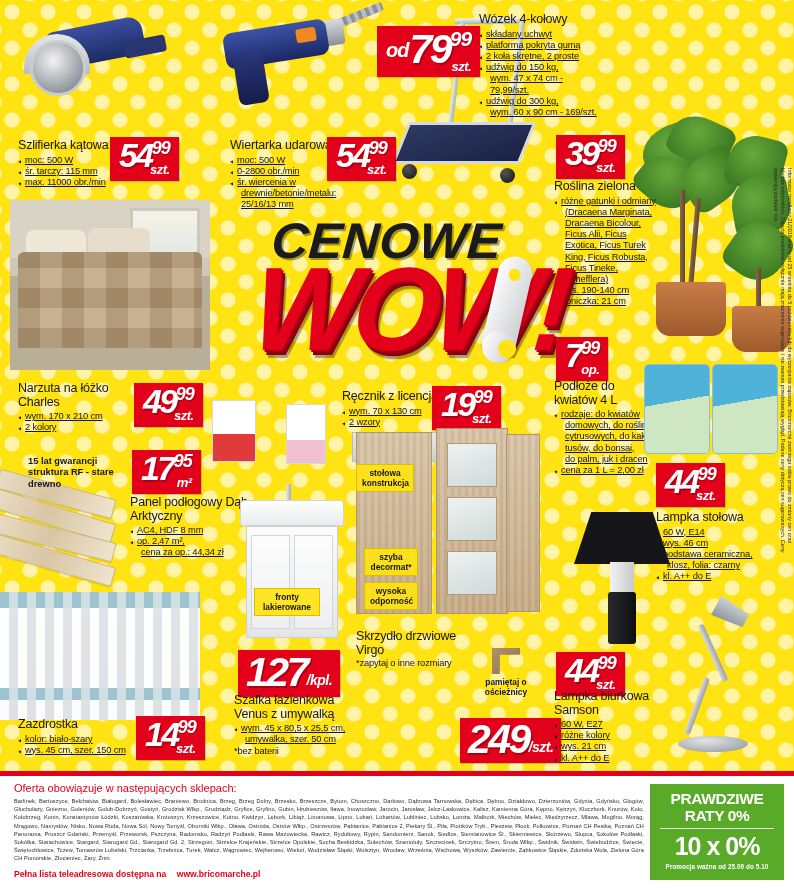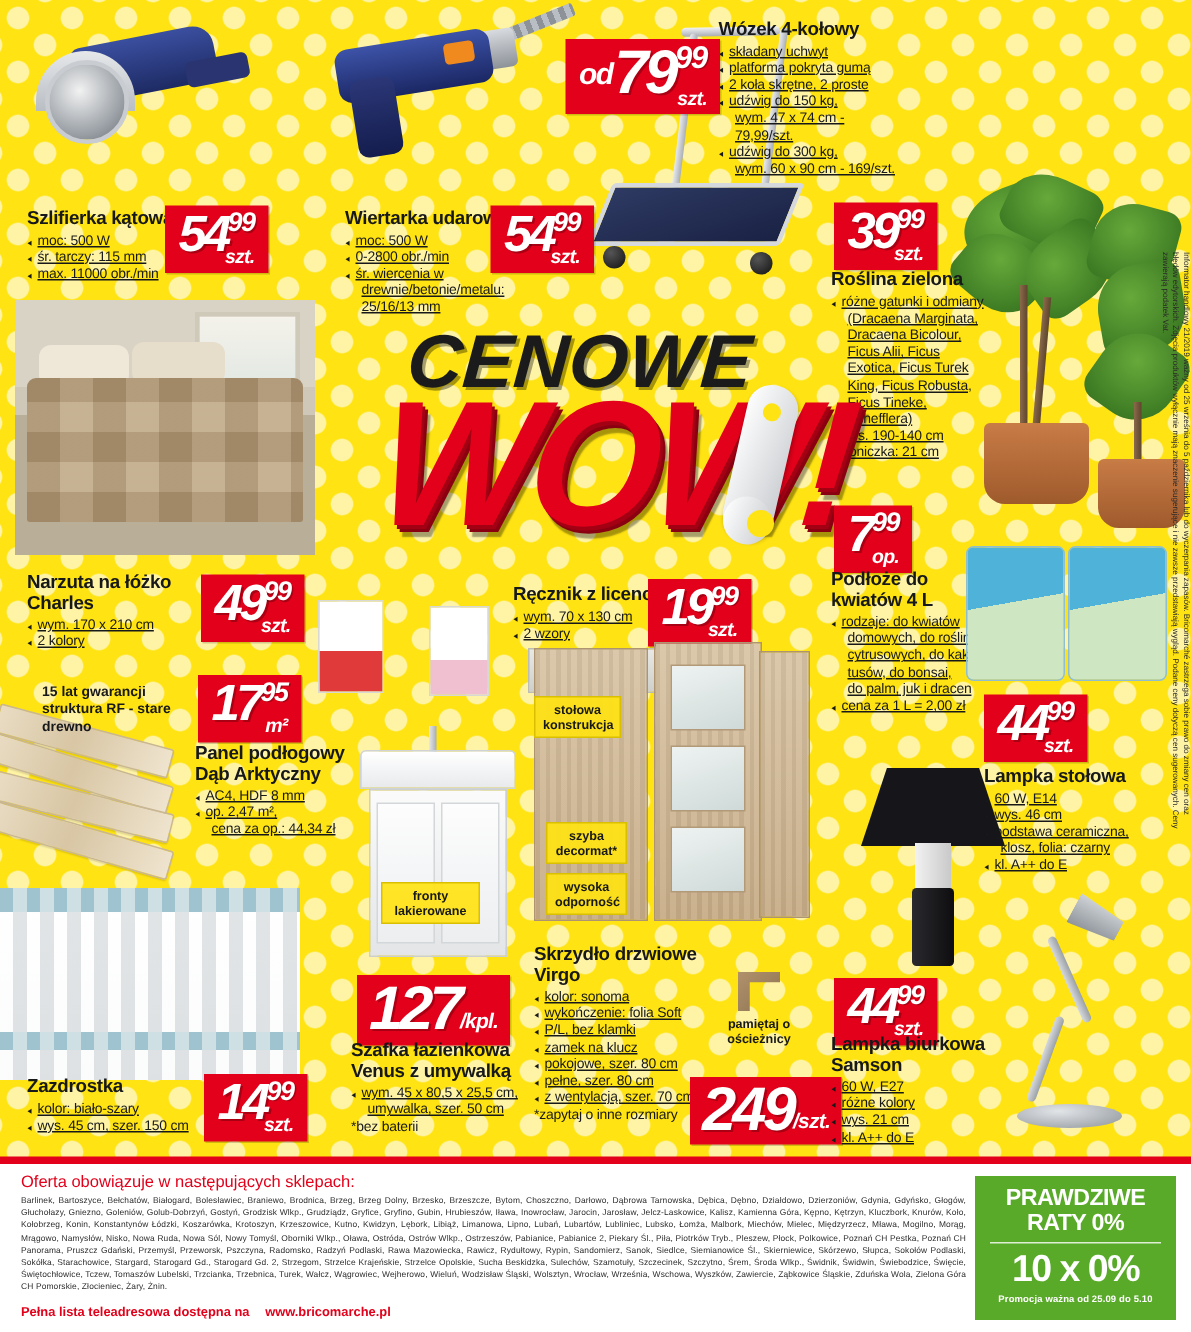--- a/index.html
+++ b/index.html
@@ -22,21 +22,21 @@
       radial-gradient(circle at 12px 12px, rgba(255,255,255,0.62) 7px, rgba(255,255,255,0) 8px) 0 0 / 36px 36px,
       radial-gradient(circle at 12px 12px, rgba(255,255,255,0.62) 7px, rgba(255,255,255,0) 8px) 18px 18px / 36px 36px,
       #ffe312;
     overflow: hidden;
   }
 
   
   .zone { position: absolute; }
 
   .ptitle {
-    font-weight: bold;
+    font-weight: normal;
     font-size: 12.5px;
     line-height: 13.5px;
     color: #17181a;
     letter-spacing: -0.2px;
   }
   .psub {
     font-size: 9.3px;
     line-height: 11.2px;
     color: #17181a;
     letter-spacing: -0.15px;
@@ -533,29 +533,20 @@
   </div>
   <div class="flagbox" style="left:364px; top:548px; width:54px;">
     <span>szyba decormat*</span>
   </div>
   <div class="flagbox" style="left:364px; top:582px; width:54px;">
     <span>wysoka odporność</span>
   </div>
 
   <div class="zone" style="left:356px; top:630px; width:126px;">
     <div class="ptitle">Skrzydło drzwiowe Virgo</div>
-    <ul class="bul psub">
-      <li>kolor: sonoma</li>
-      <li>wykończenie: folia Soft</li>
-      <li>P/L, bez klamki</li>
-      <li>zamek na klucz</li>
-      <li>pokojowe, szer. 80 cm</li>
-      <li>pełne, szer. 80 cm</li>
-      <li>z wentylacją, szer. 70 cm</li>
-    </ul>
     <div class="psub" style="margin-top:1px;">*zapytaj o inne rozmiary</div>
   </div>
 
   <div class="zone" style="left:476px; top:648px; width:60px; text-align:center; font-size:8.4px; font-weight:bold; line-height:10px; color:#17181a;">
     <div style="width:28px; height:26px; margin:0 auto 3px auto;
                 background:linear-gradient(135deg,#b0916c,#8d7350);
                 clip-path: polygon(0 0, 100% 0, 100% 26%, 28% 26%, 28% 100%, 0 100%);"></div>
     <span>pamiętaj o ościeżnicy</span>
   </div>
 

